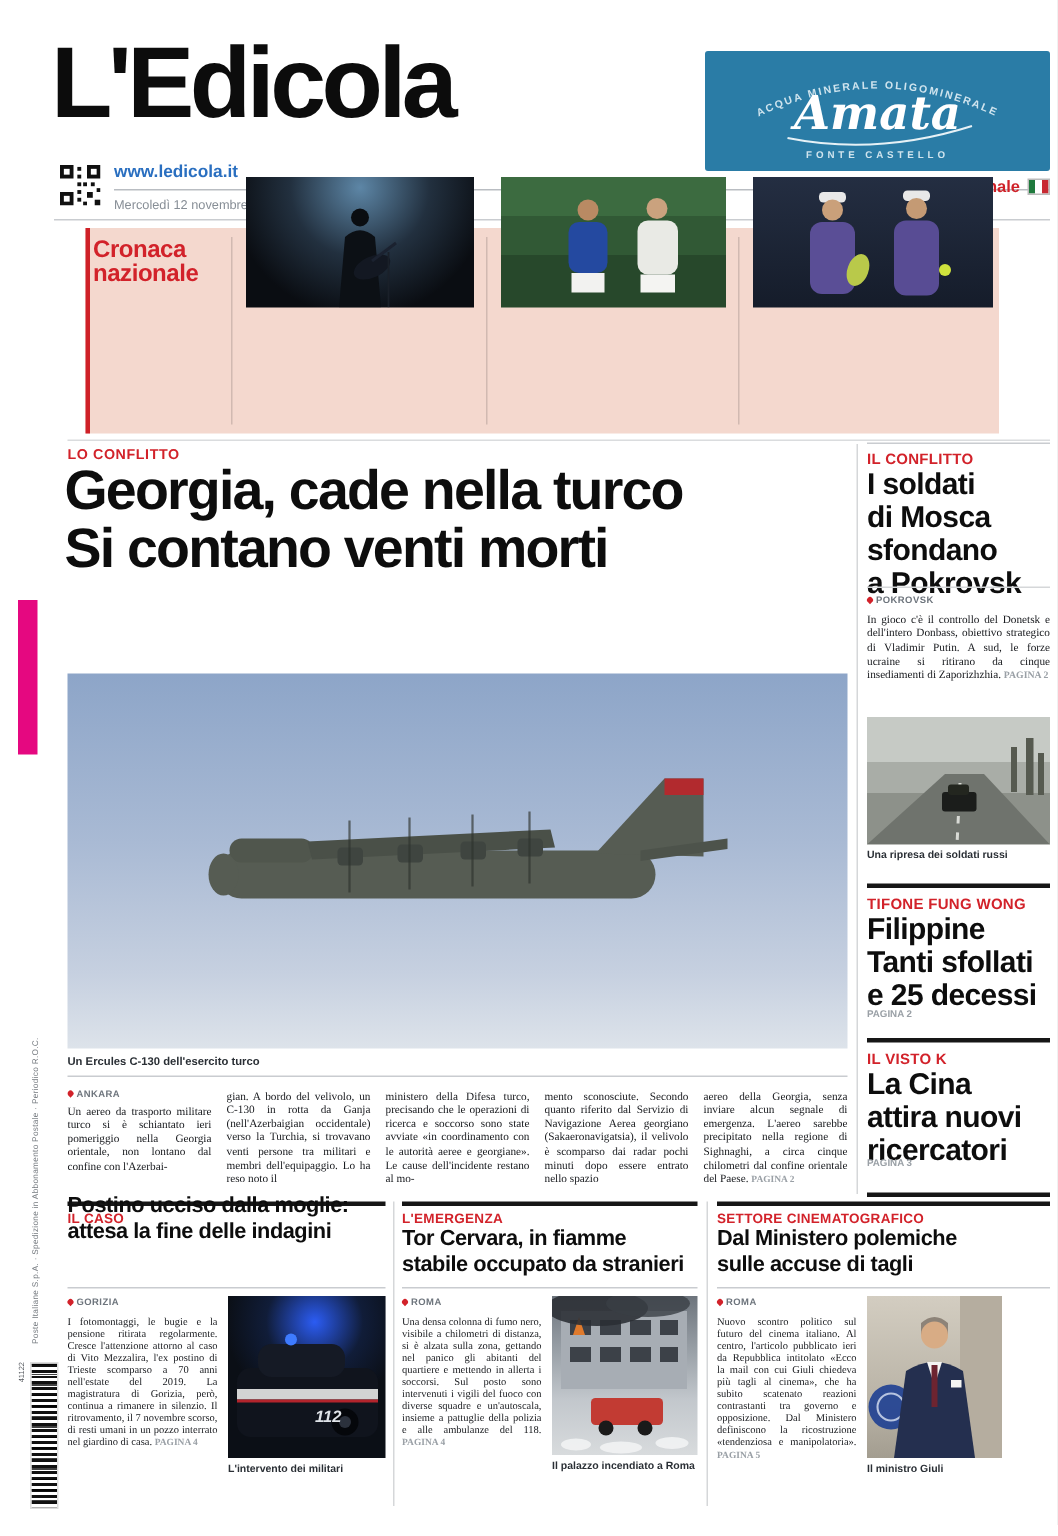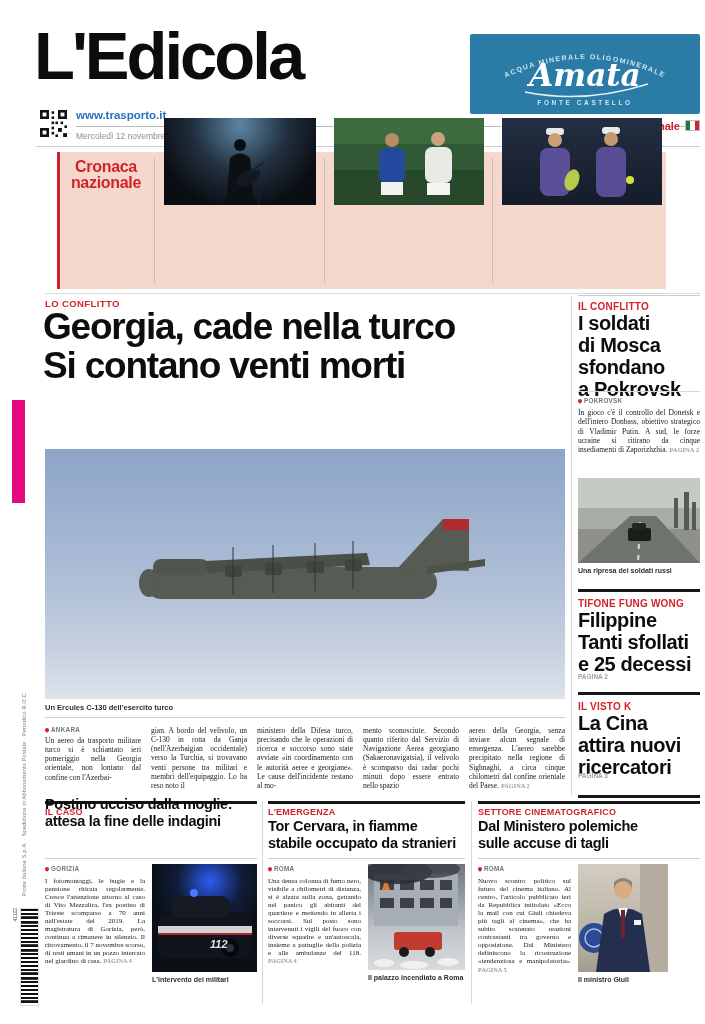--- a/index.html
+++ b/index.html
@@ -16,21 +16,21 @@
   .dateline{left:76px;top:131px;font-size:8.5px;color:#878e96;}
   .ad{left:470px;top:34px;width:230px;height:80px;background:#2a7ca6;border-radius:2px;overflow:hidden;}
   .edition-row{left:420px;top:116px;width:280px;text-align:right;}
   .edition{font-size:11px;font-weight:700;color:#cf2128;vertical-align:middle;}
   .flag{display:inline-block;width:13px;height:9px;margin-left:5px;vertical-align:middle;
         background:linear-gradient(90deg,#1f7a3d 0 33%,#fff 33% 66%,#c82932 66%);border:0.5px solid #bbb;}
   .head-rule{left:36px;top:146px;width:664px;height:1px;background:#c9ccd0;}
 
   
   .strip{left:57px;top:152px;width:606px;height:137px;background:#f4d8ce;border-left:3px solid #cf2128;}
-  .cronaca{position:absolute;left:2px;top:7px;width:88px;text-align:center;color:#d2222a;
+  .cronaca{position:absolute;left:2px;top:7px;width:88px;text-align:left;color:#d2222a;
            font-size:16px;font-weight:800;line-height:1.02;letter-spacing:-0.3px;}
   .sdiv{position:absolute;top:6px;bottom:6px;width:1px;background:rgba(0,0,0,.14);}
   .story{position:absolute;top:7px;}
   .kicker{font-size:6.3px;font-weight:800;color:#d2222a;letter-spacing:.2px;margin-bottom:2px;}
   .shead{font-size:10.5px;font-weight:800;line-height:1.18;color:#141414;letter-spacing:-0.1px;}
   .byline{font-size:6.8px;font-weight:800;color:#3a3f45;}
   .pageref{font-size:6.3px;font-weight:700;color:#9aa0a6;}
   .sphoto{position:absolute;left:0;bottom:0;height:87px;overflow:hidden;}
   .ph-singer{background:radial-gradient(circle at 50% 8%,#5d86a6 0%,#22303f 42%,#0a0d12 78%);}
   .ph-soccer{background:linear-gradient(180deg,#3c6b40 0 30%,#315935 30% 60%,#27482b 60%);}
@@ -114,21 +114,21 @@
           <rect x="19" y="12" width="2" height="2"></rect>
         <rect x="9" y="13" width="2" height="2"></rect>
           <rect x="14" y="14" width="3" height="3"></rect>
           <rect x="18" y="18" width="3" height="3"></rect>
         <rect x="9" y="17" width="2" height="2"></rect>
           <rect x="12" y="19" width="2" height="2"></rect>
       </g>
     </svg>
   </div>
 
-  <a class="abs site" href="#" style="text-decoration:none;">www.trasporto.it</a>
+  <a class="abs site" href="#" style="text-decoration:none;">www.ledicola.it</a>
   <div class="abs site-rule"></div>
   <div class="abs dateline">Mercoledì 12 novembre 2025  |  Anno 4  |  Numero 312  |  € 1,00</div>
 
   <div class="abs ad">
     <svg width="230" height="80" viewBox="0 0 230 80">
       <path id="adarc" d="M35 44 Q115 6 195 44" fill="none"></path>
       <text font-size="7" letter-spacing="1.4" fill="#cfe4ee" font-family="Liberation Sans,sans-serif" font-weight="bold">
         <textPath href="#adarc" startOffset="50%" text-anchor="middle">ACQUA MINERALE OLIGOMINERALE</textPath>
       </text>
       <text x="115" y="52" text-anchor="middle" font-family="DejaVu Serif,serif" font-style="italic" font-weight="bold" font-size="31" fill="#ffffff">Amata</text>

